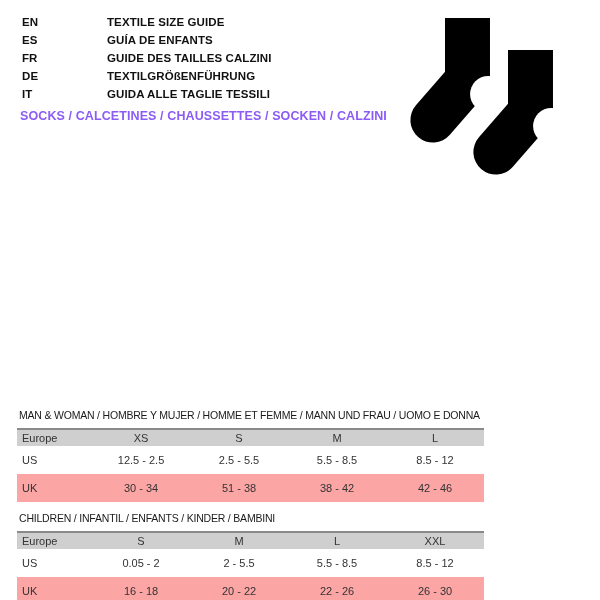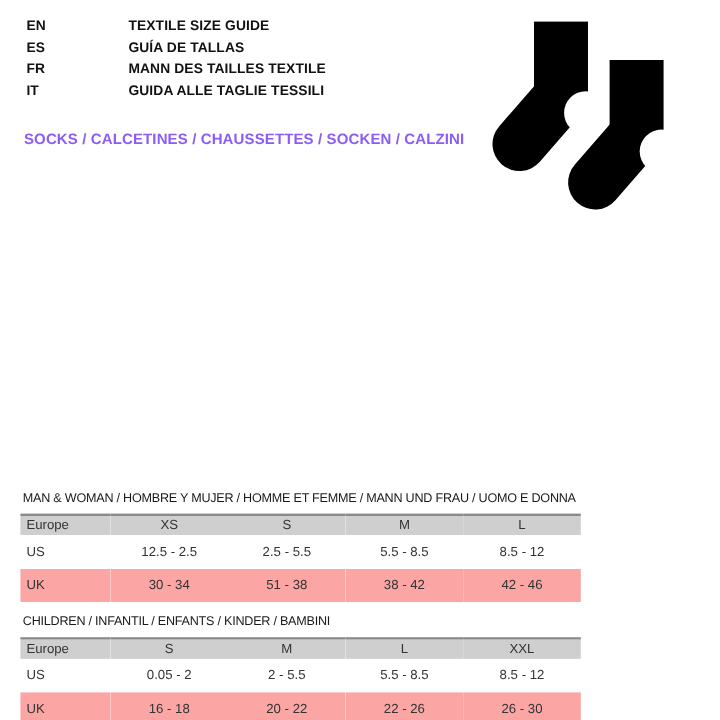--- a/index.html
+++ b/index.html
@@ -110,25 +110,29 @@
 
 <div class="canvas">
 
   <div class="lang-list">
     <div class="lang-row">
       <span class="lang-code">EN</span>
       <span class="lang-label">TEXTILE SIZE GUIDE</span>
     </div>
     <div class="lang-row">
       <span class="lang-code">ES</span>
-      <span class="lang-label">GUÍA DE TALLAS</span>
+      <span class="lang-label">GUÍA DE ENFANTS</span>
     </div>
     <div class="lang-row">
       <span class="lang-code">FR</span>
-      <span class="lang-label">MANN DES TAILLES TEXTILE</span>
+      <span class="lang-label">GUIDE DES TAILLES CALZINI</span>
+    </div>
+    <div class="lang-row">
+      <span class="lang-code">DE</span>
+      <span class="lang-label">TEXTILGRÖßENFÜHRUNG</span>
     </div>
     <div class="lang-row">
       <span class="lang-code">IT</span>
       <span class="lang-label">GUIDA ALLE TAGLIE TESSILI</span>
     </div>
   </div>
 
   <div class="category-heading">SOCKS / CALCETINES / CHAUSSETTES / SOCKEN / CALZINI</div>
 
   <svg class="socks-icon" viewBox="0 0 190 180" xmlns="http://www.w3.org/2000/svg" aria-hidden="true">

